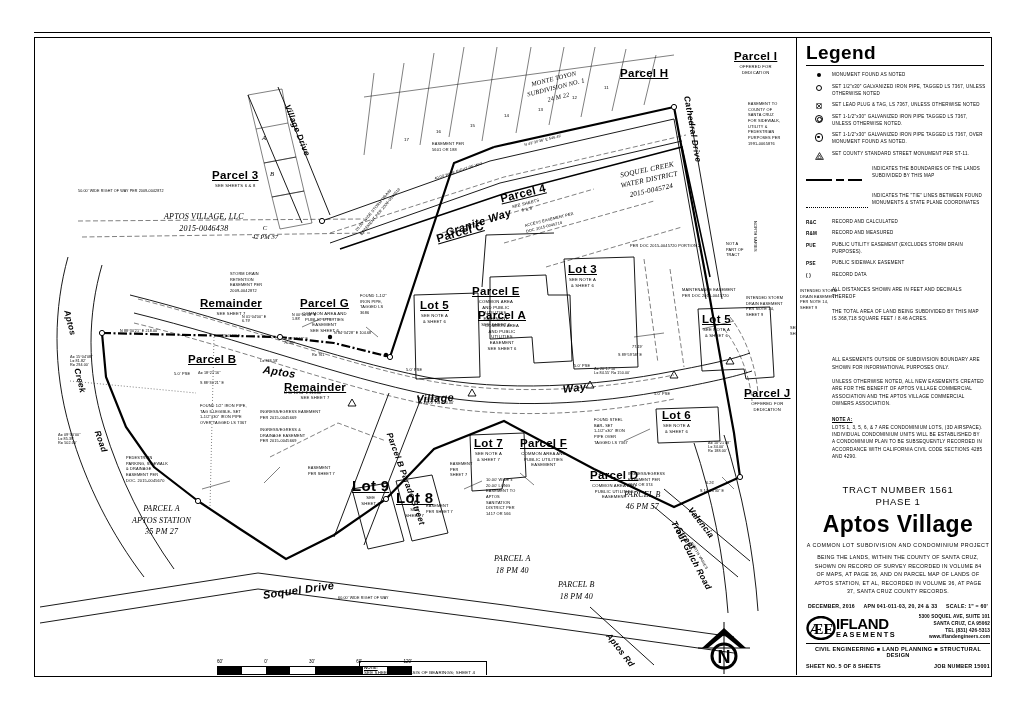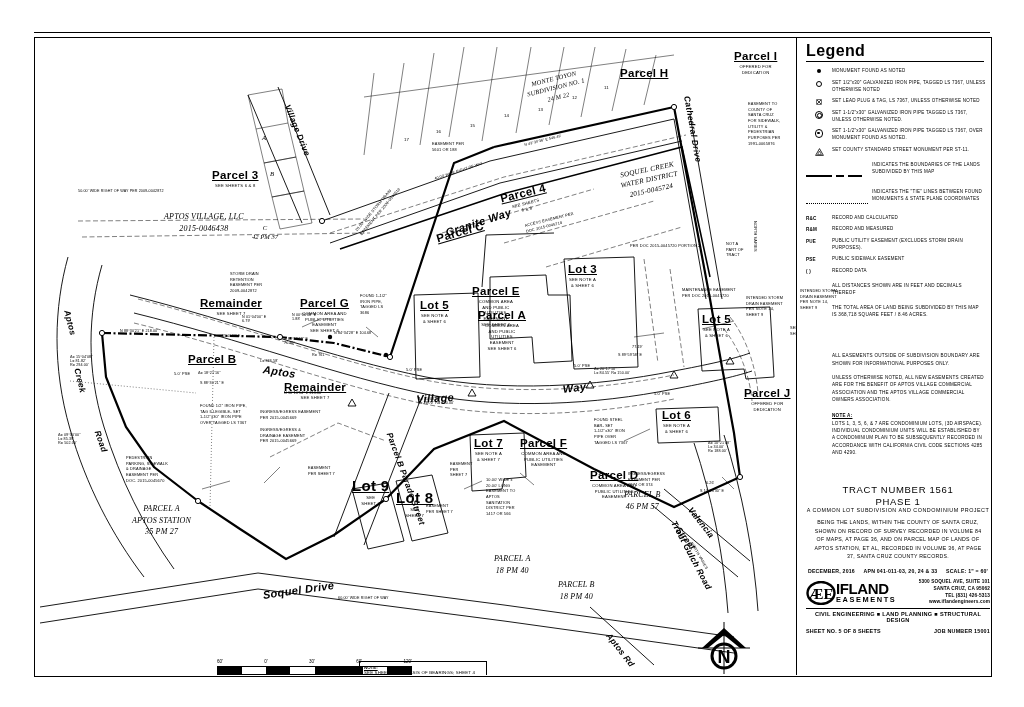--- a/index.html
+++ b/index.html
@@ -8,21 +8,21 @@
 
   
   .frame-outer{position:absolute;left:34px;top:37px;width:956px;height:638px;border:1.6px solid #000;}
   .frame-top-rule{position:absolute;left:34px;top:32px;width:956px;height:0;border-top:1.6px solid #000;}
   .vol-head{position:absolute;left:560px;top:14px;width:420px;text-align:left;font-family:"Liberation Serif",serif;font-size:13px;letter-spacing:1.2px;white-space:nowrap;}
   .vol-head .blank{display:inline-block;width:96px;border-bottom:1.3px solid #000;margin:0 5px;vertical-align:2px;}
 
   
   .legend-div{position:absolute;left:796px;top:37px;width:0;height:638px;border-left:1.4px solid #000;}
   .legend{position:absolute;left:806px;top:42px;width:182px;}
-  .legend-title{font-family:"Liberation Sans",sans-serif;font-size:16px;font-weight:bold;letter-spacing:.4px;}
+  .legend-title{font-family:"Liberation Sans",sans-serif;font-size:19px;font-weight:bold;letter-spacing:.4px;}
   .legend-rule{width:178px;height:0;border-top:1.2px solid #000;margin:1px 0 6px 0;}
   .lg-row{display:flex;align-items:flex-start;margin-bottom:4.6px;}
   .lg-sym{width:26px;flex:0 0 26px;display:flex;justify-content:center;align-items:center;padding-top:1px;}
   .lg-txt{font-size:4.5px;line-height:1.55;letter-spacing:.25px;}
   .lg-abbr{width:26px;flex:0 0 26px;font-size:4.6px;font-weight:bold;padding-top:1px;letter-spacing:.2px;}
   .sym-dot{width:4px;height:4px;border-radius:50%;background:#000;}
   .sym-circ{width:4.6px;height:4.6px;border-radius:50%;border:.9px solid #000;}
   .sym-lead{width:6px;height:6px;display:block;}
   .sym-tgt{width:6.4px;height:6.4px;border-radius:50%;border:1px solid #000;position:relative;}
   .sym-tgt::after{content:"";position:absolute;left:1.4px;top:1.4px;width:2.6px;height:2.6px;border-radius:50%;border:.8px solid #000;}
@@ -486,20 +486,21 @@
       <span class="lg-note-u">NOTE A:</span><br>
       <span>LOTS 1, 3, 5, 6, &amp; 7 ARE CONDOMINIUM LOTS, (3D AIRSPACE). INDIVIDUAL CONDOMINIUM UNITS WILL BE ESTABLISHED BY A CONDOMINIUM PLAN TO BE SUBSEQUENTLY RECORDED IN ACCORDANCE WITH CALIFORNIA CIVIL CODE SECTIONS 4285 AND 4290.</span>
     </div>
   </div>
 
   <div class="mt tiny" style="left:800px;top:288px;">INTENDED STORM<br>DRAIN EASEMENT<br>PER NOTE 14,<br>SHEET 9</div>
 
   <div class="tb">
     <div class="tb-tract">TRACT NUMBER 1561</div>
     <div class="tb-phase">PHASE 1</div>
+    <div class="tb-name">Aptos Village</div>
     <div class="tb-sub">A COMMON LOT SUBDIVISION AND CONDOMINIUM PROJECT</div>
     <div class="tb-body">BEING THE LANDS, WITHIN THE COUNTY OF SANTA CRUZ, SHOWN ON RECORD OF SURVEY RECORDED IN VOLUME 84 OF MAPS, AT PAGE 36, AND ON PARCEL MAP OF LANDS OF APTOS STATION, ET AL, RECORDED IN VOLUME 36, AT PAGE 37, SANTA CRUZ COUNTY RECORDS.</div>
     <div class="tb-meta">
       <span>DECEMBER, 2016</span>
       <span>APN 041-011-03, 20, 24 &amp; 33</span>
       <span>SCALE: 1" = 60'</span>
     </div>
     <div class="tb-logo">
       <div class="logo-mark">
         <svg width="30" height="24" viewBox="0 0 30 24">

